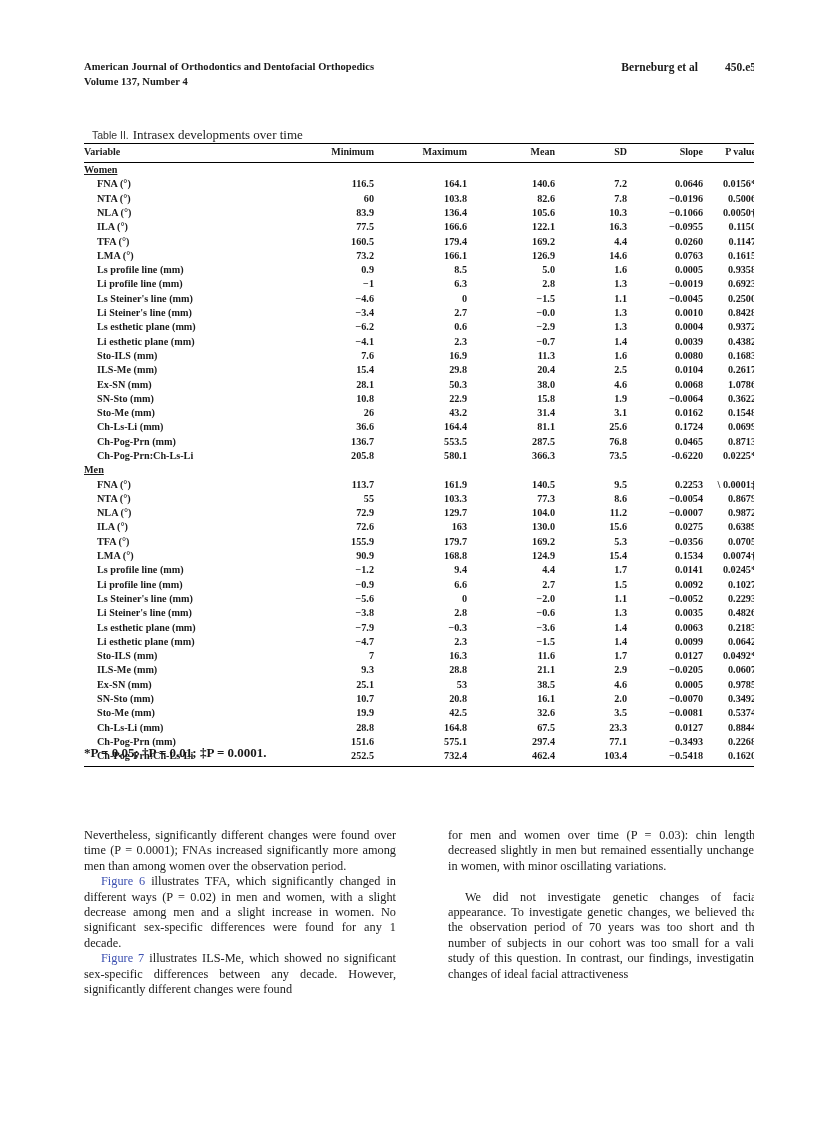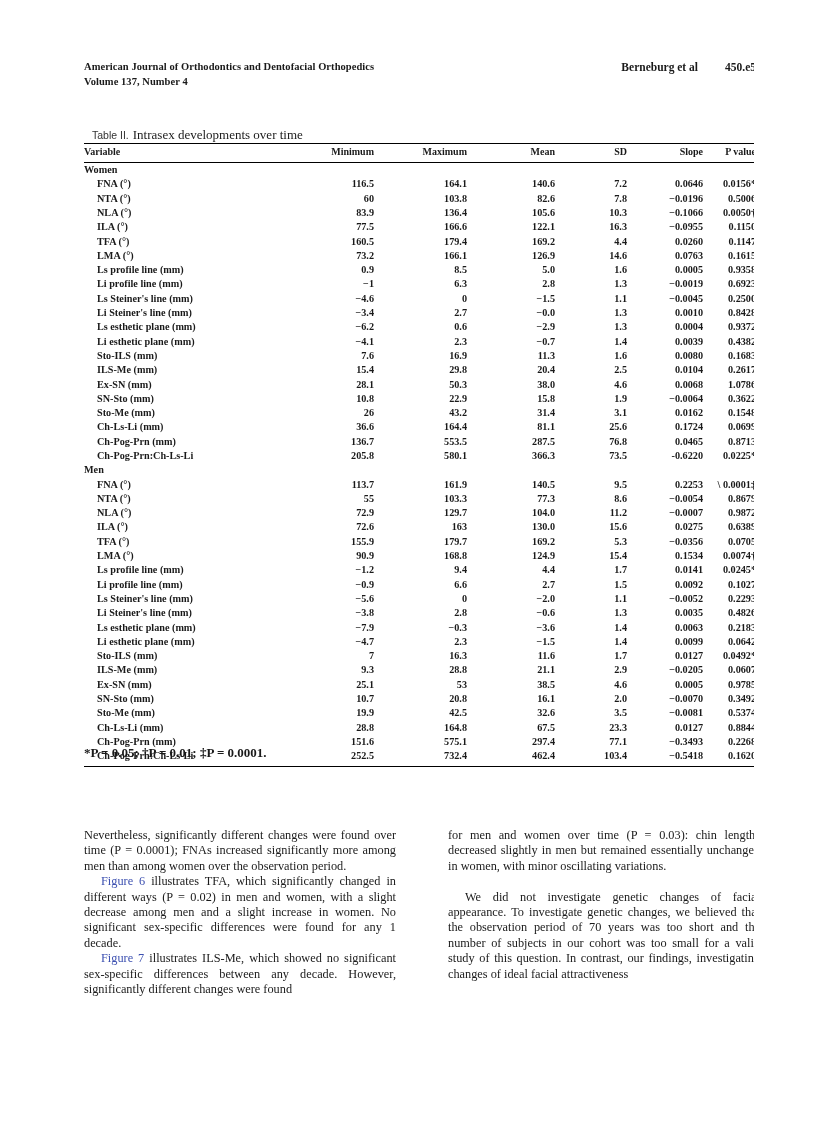--- a/index.html
+++ b/index.html
@@ -86,21 +86,21 @@
 
   table.data tbody td {
     padding: 2.05px 0;
     font-weight: 700;
     font-size: 10.2px;
     white-space: nowrap;
   }
   td.c-var { text-align: left; }
   td.num   { text-align: right; }
 
-  tr.group td.c-var { padding-left: 0px; }
+  tr.group td.c-var { padding-left: 0px; text-decoration: underline; }
   tr.item  td.c-var { padding-left: 13px; }
   tr.spacer-top td { padding-top: 5px; }
 
   .tbl-bottom-rule {
     border-top: 1.9px solid #000;
     margin-top: 3px;
   }
 
   .footnote {
     position: absolute;

